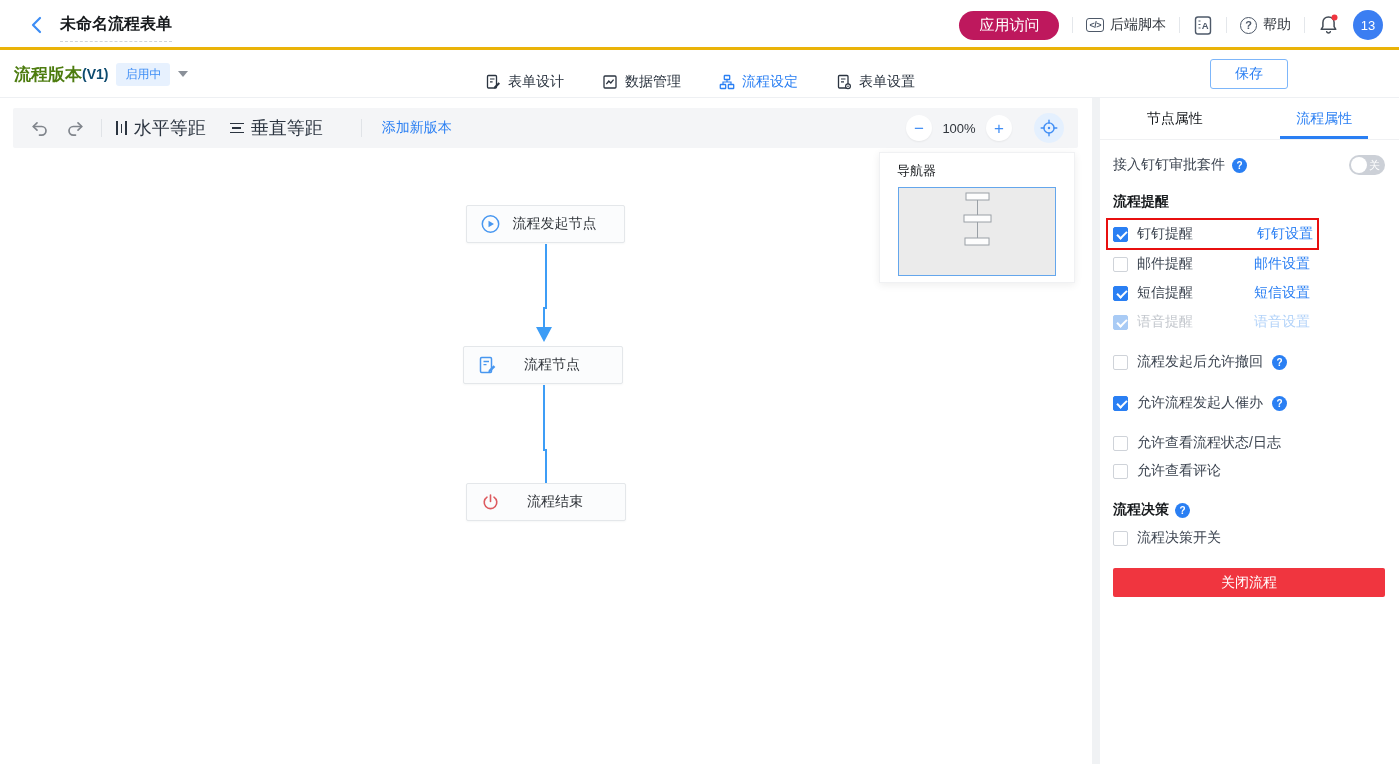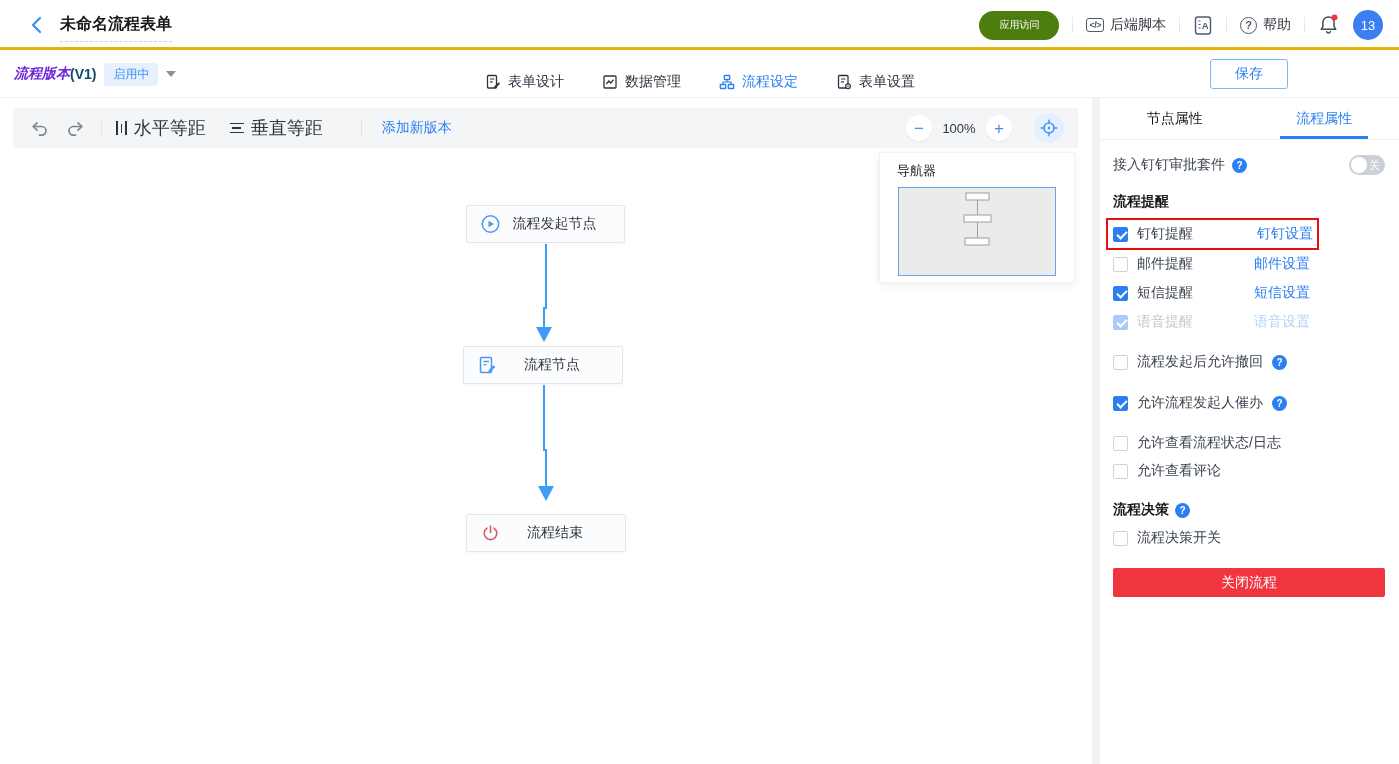--- a/index.html
+++ b/index.html
@@ -4,32 +4,32 @@
 <style>
   * { margin:0; padding:0; box-sizing:border-box; }
   html,body { width:1399px; height:764px; background:#fff; font-family:"Liberation Sans","DejaVu Sans",sans-serif; color:#2b3440; overflow:hidden; }
   .abs { position:absolute; }
 
   
   .app-header { position:absolute; left:0; top:0; width:1399px; height:50px; background:#fff; border-bottom:3px solid #eab308; }
   .back-btn { position:absolute; left:26px; top:14px; width:22px; height:22px; cursor:pointer; }
   .page-title { position:absolute; left:60px; top:14px; font-size:16px; font-weight:600; color:#171a1d; padding-bottom:6px; border-bottom:1px dashed #cfd3d8; }
   .header-right { position:absolute; right:16px; top:0; height:50px; display:flex; align-items:center; gap:13px; }
-  .pill-btn { height:29px; padding:0 20px; background:#4d7c0f; color:#fff; font-size:10px; border:none; border-radius:15px; display:flex; align-items:center; cursor:pointer; }
+  .pill-btn { height:29px; padding:0 20px; background:#be185d; color:#fff; font-size:15px; border:none; border-radius:15px; display:flex; align-items:center; cursor:pointer; }
   .hdr-div { width:1px; height:16px; background:#e4e7eb; }
   .hdr-item { display:flex; align-items:center; gap:6px; font-size:14px; color:#30353c; cursor:pointer; }
   .code-badge { font-size:9px; color:#4e5969; border:1.2px solid #4e5969; border-radius:3px; padding:1px 2px; font-weight:bold; letter-spacing:-0.5px; }
   .help-circ { width:17px; height:17px; border:1.2px solid #4e5969; border-radius:50%; font-size:11px; display:flex; align-items:center; justify-content:center; color:#4e5969; font-weight:bold; }
   .bell-wrap { position:relative; width:22px; height:24px; cursor:pointer; }
   .avatar { width:30px; height:30px; border-radius:50%; background:#3b7ef2; color:#fff; font-size:13px; display:flex; align-items:center; justify-content:center; cursor:pointer; }
 
   
   .sub-header { position:absolute; left:0; top:50px; width:1399px; height:48px; background:#fff; border-bottom:1px solid #eef0f3; }
   .version-group { position:absolute; left:14px; top:0; height:48px; display:flex; align-items:center; gap:8px; }
-  .version-label { font-size:14px; color:#6d28d9; font-weight:600;font-style:italic; }
+  .version-label { font-size:17px; color:#4d7c0f; font-weight:600; }
   .version-tag { font-size:14px; color:#0c4a6e; font-weight:700; margin-left:-8px; }
   .status-badge { background:#e7f1fe; color:#3d8df5; font-size:12px; padding:3px 9px; border-radius:3px; }
   .caret-down { width:0; height:0; border-left:5px solid transparent; border-right:5px solid transparent; border-top:6px solid #8a9099; cursor:pointer; }
   .main-tabs { position:absolute; left:700px; top:8px; transform:translateX(-50%); height:48px; display:flex; gap:38px; }
   .main-tab { position:relative; display:flex; align-items:center; gap:7px; font-size:14px; color:#2b3440; cursor:pointer; }
   .main-tab svg { flex:0 0 auto; }
   .main-tab.active { color:#2a7ff3; }
   .main-tab.active::after { content:""; position:absolute; left:0; right:0; bottom:0; height:3px; background:#2a7ff3; }
   .save-btn { position:absolute; right:111px; top:9px; width:78px; height:30px; background:#fff; border:1px solid #7db6fa; border-radius:3px; color:#2a7ff3; font-size:14px; cursor:pointer; }
 
@@ -253,21 +253,21 @@
 
   <div class="flow-node" style="left:463px; top:248px">
     <svg class="node-ic" viewBox="0 0 19 19">
       <rect x="2.5" y="2" width="11" height="15" rx="1.2" fill="none" stroke="#4897f0" stroke-width="1.5"></rect>
       <path d="M5.5 6h5.5M5.5 9.2h3" stroke="#4897f0" stroke-width="1.3"></path>
       <path d="M10.8 14.6 L15.6 9.8 L17.3 11.5 L12.5 16.3 L10.2 16.9 Z" fill="#4897f0"></path>
     </svg>
     <span class="node-label">流程节点</span>
   </div>
 
-  <div class="flow-node" style="left:466px; top:416px">
+  <div class="flow-node" style="left:466px; top:385px">
     <svg class="node-ic" viewBox="0 0 19 19">
       <path d="M9.5 2.5 v6.5" fill="none" stroke="#dd5a5f" stroke-width="1.6" stroke-linecap="round"></path>
       <path d="M6 4.6 a6.3 6.3 0 1 0 7 0" fill="none" stroke="#dd5a5f" stroke-width="1.6" stroke-linecap="round"></path>
     </svg>
     <span class="node-label">流程结束</span>
   </div>
 
   <div class="navigator">
     <div class="nav-title">导航器</div>
     <div class="nav-view">

